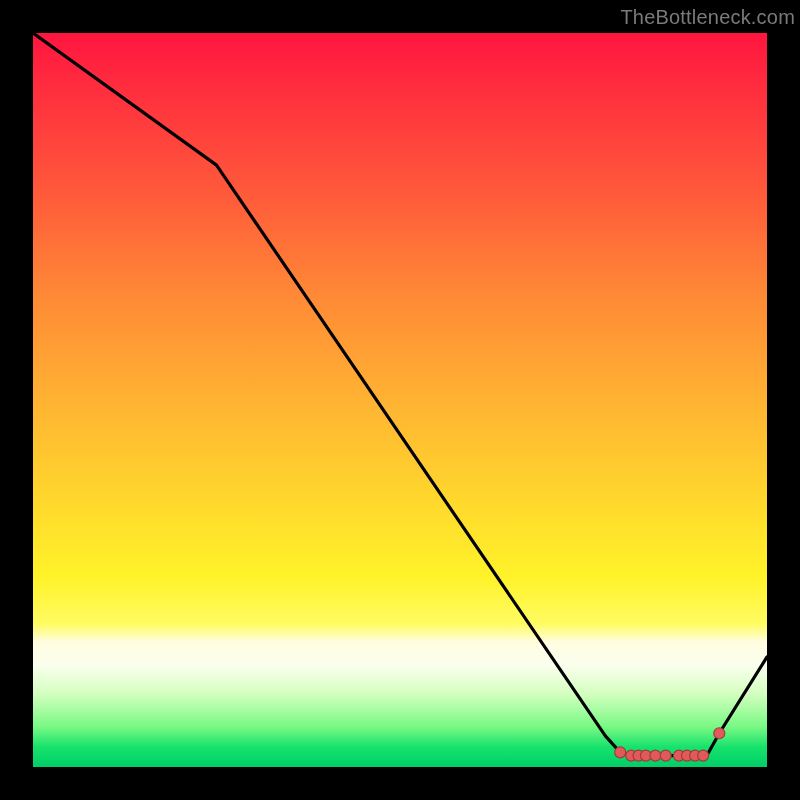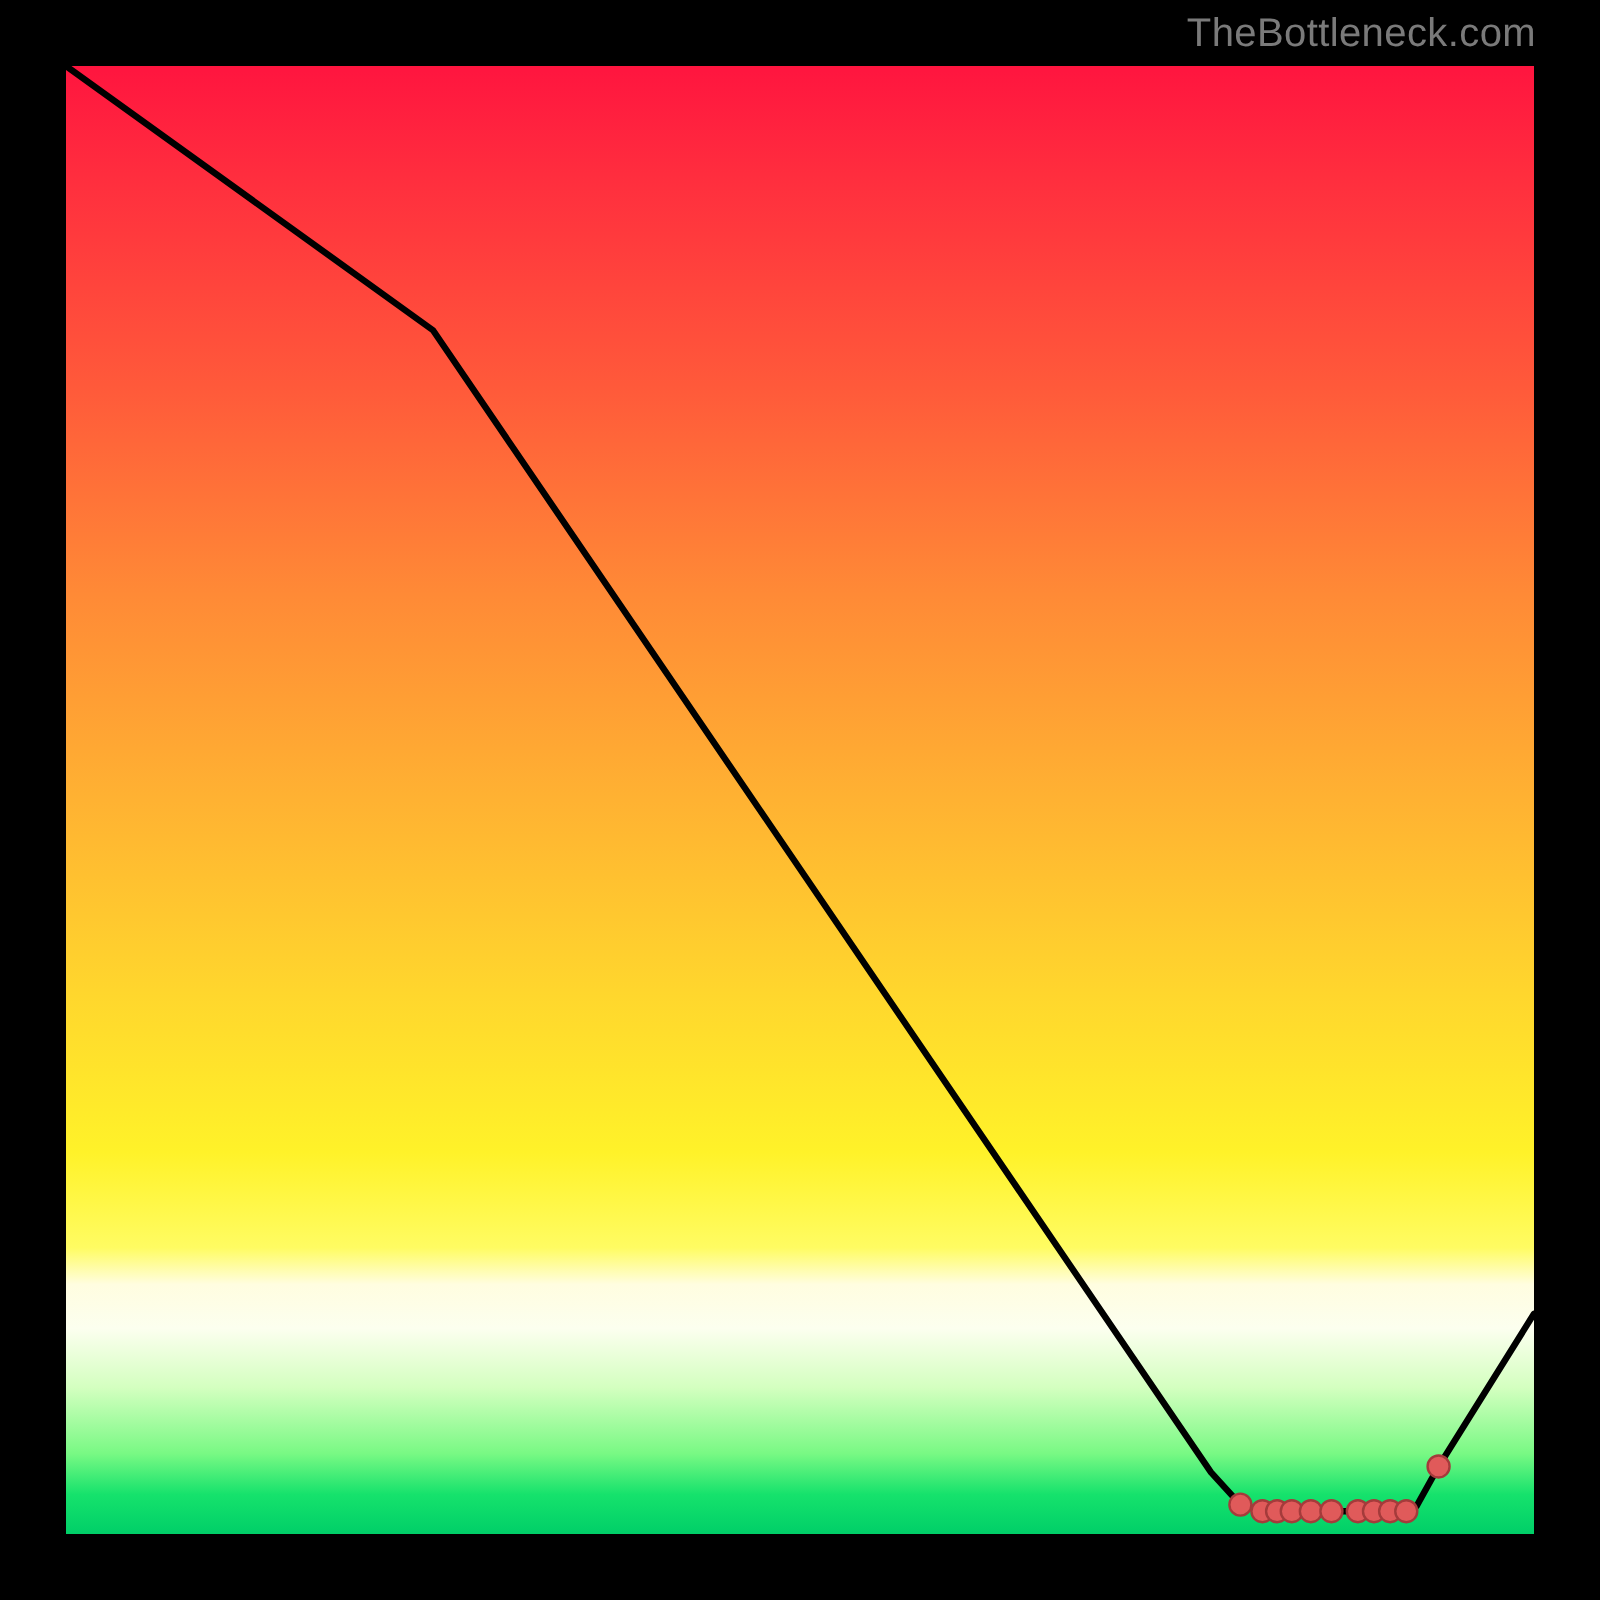--- a/index.html
+++ b/index.html
@@ -13,21 +13,21 @@
   }
   .frame {
     position: relative;
     width: 800px;
     height: 800px;
     background: #000;
   }
   .watermark {
     position: absolute;
     top: 6px;
-    right: 32px;
+    right: 5px;
     color: #7a7a7a;
     font-size: 20px;
     font-weight: 500;
     letter-spacing: 0.2px;
     z-index: 3;
   }
   .plot {
     position: absolute;
     left: 33px;
     top: 33px;

